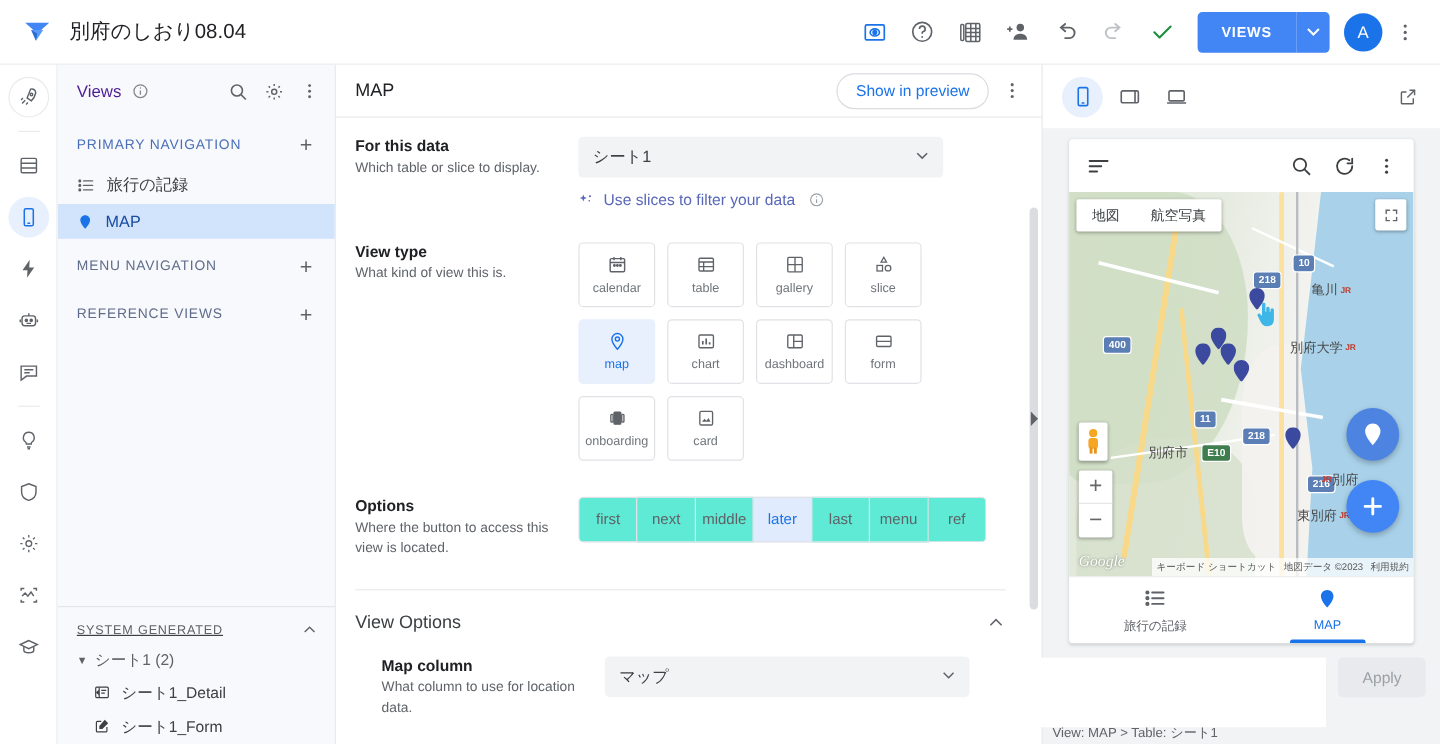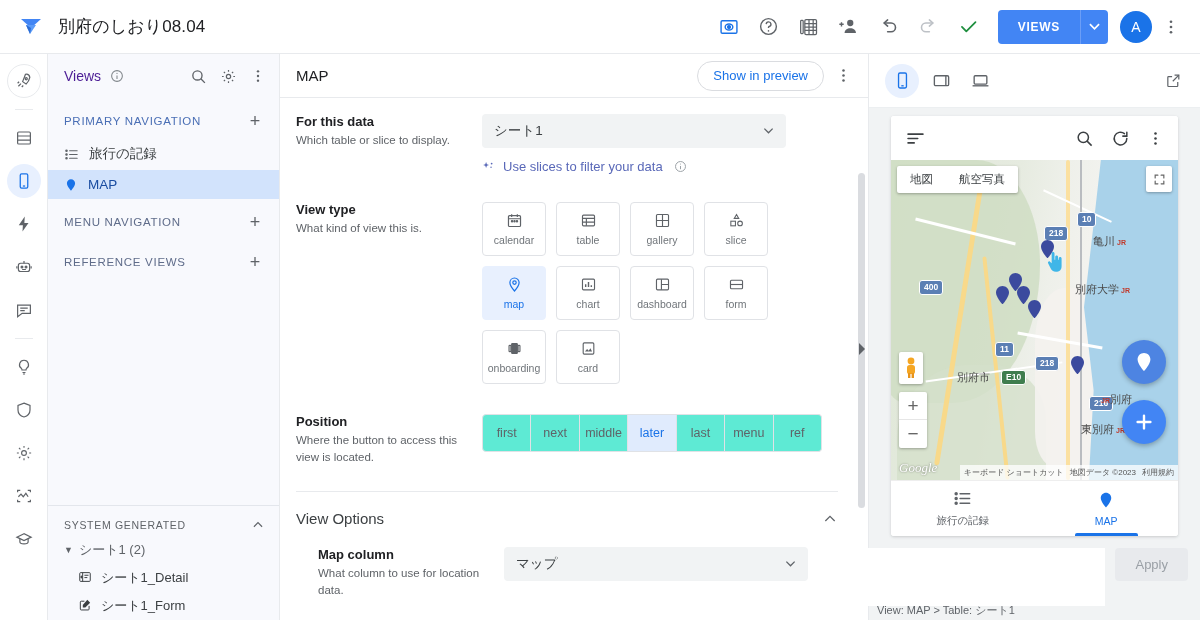--- a/index.html
+++ b/index.html
@@ -101,21 +101,21 @@
   .view-row {
     display: flex; align-items: center; gap: 10px;
     padding: 7px 16px; cursor: pointer; font-size: 13.5px; color: #3c4043;
   }
   .view-row.active { background: #d2e3fc; color: #1a4da1; }
   .view-row .vicon { display: flex; align-items: center; color: #5f6368; }
   .view-row.active .vicon { color: #1a73e8; }
   .sysgen {
     border-top: 1px solid #e3e6ec;
     padding: 12px 14px 4px 16px;
-    display: flex; align-items: center; justify-content: space-between;
+    display: flex; align-items: center; justify-content: space-between; text-decoration: underline;
   }
   .sysgen-label { font-size: 10.5px; letter-spacing: .7px; color: #5f6368; }
   .tree-row {
     display: flex; align-items: center; gap: 6px;
     padding: 5px 16px; font-size: 13px; color: #5f6368; cursor: pointer;
   }
   .tree-child { padding-left: 30px; color: #3c4043; gap: 9px; }
   .caret-tri { font-size: 9px; color: #5f6368; }
 
   
@@ -755,21 +755,21 @@
                   </span>
                   <span class="vt-lbl">card</span>
                 </div>
 
               </div>
             </div>
           </div>
 
           <div class="field-row" style="padding-top:30px;">
             <div class="field-label-col">
-              <div class="field-name">Position</div>
+              <div class="field-name">Options</div>
               <div class="field-desc">Where the button to access this view is located.</div>
             </div>
             <div class="field-ctl-col">
               <div class="pos-group">
                 <div class="pos-cell">first</div>
                 <div class="pos-cell">next</div>
                 <div class="pos-cell">middle</div>
                 <div class="pos-cell selected">later</div>
                 <div class="pos-cell">last</div>
                 <div class="pos-cell">menu</div>

